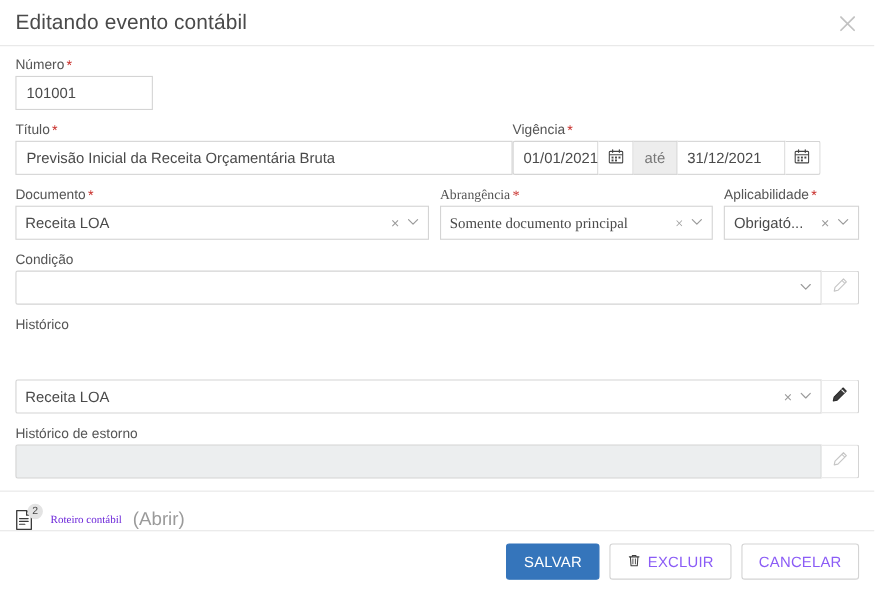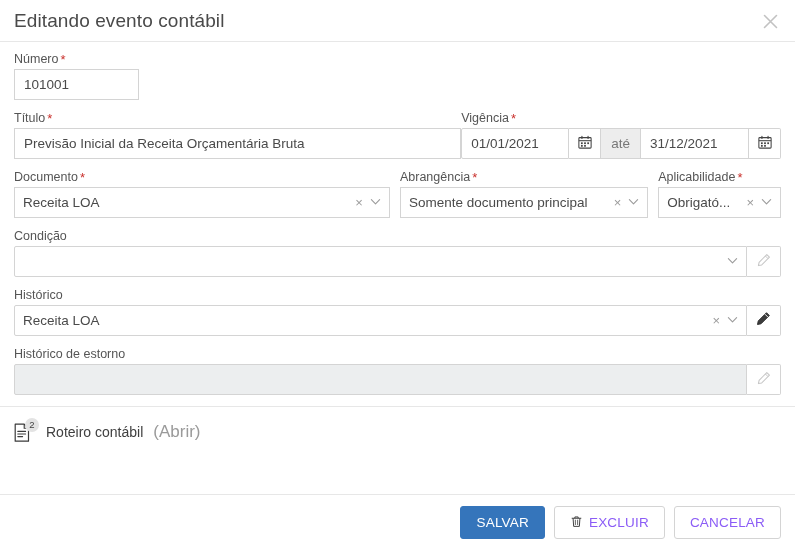--- a/index.html
+++ b/index.html
@@ -169,34 +169,35 @@
     right: -3px; top: -3px;
     background: #e3e3e3;
     color: #444;
     border-radius: 50%;
     width: 14px; height: 14px;
     font-size: 9.5px;
     display: flex; align-items: center; justify-content: center;
     line-height: 1;
   }
   .attach-label {
-    font-size: 14px;
-    color: #404040;
+    font-size: 10px;
+    color: #6d28d9;
+    font-family: Liberation Serif, serif;
   }
   .attach-link {
     font-size: 17px;
     color: #9a9a9a;
     cursor: pointer;
   }
 
   
   .dialog-footer {
     position: absolute;
     left: 0; right: 0;
-    bottom: 0;
+    bottom: 12px;
     height: 56px;
     border-top: 1px solid #e7e7e7;
     display: flex;
     align-items: center;
     justify-content: flex-end;
     gap: 9px;
     padding: 0 14px;
     background: #fff;
   }
   .btn {
@@ -260,41 +261,41 @@
         <div class="ctrl text-input">
           <span class="val">Previsão Inicial da Receita Orçamentária Bruta</span>
         </div>
       </div>
 
       <div class="form-group" style="">
         <label class="fld-label">
           <span>Vigência</span><span class="req">*</span>
         </label>
         <div class="daterange">
-          <div class="seg dt" style="width:108px;">
+          <div class="seg dt" style="width:78px;">
             <span>01/01/2021</span>
           </div>
           <div class="seg cal">
             <span>
               <svg width="14" height="14" viewBox="0 0 16 16" aria-hidden="true">
                 <rect x="1" y="3" width="14" height="12" rx="1" fill="none" stroke="#444" stroke-width="1.2"></rect>
                 <path d="M1 6.5 H15" stroke="#444" stroke-width="1.2"></path>
                 <path d="M4.5 1.4 V4 M11.5 1.4 V4" stroke="#444" stroke-width="1.3" stroke-linecap="round"></path>
                 <rect x="3.4" y="8.4" width="2" height="2" fill="#444"></rect>
                 <rect x="7" y="8.4" width="2" height="2" fill="#444"></rect>
                 <rect x="10.6" y="8.4" width="2" height="2" fill="#444"></rect>
                 <rect x="3.4" y="11.4" width="2" height="2" fill="#444"></rect>
                 <rect x="7" y="11.4" width="2" height="2" fill="#444"></rect>
               </svg>
             </span>
           </div>
           <div class="seg ate">
             <span>até</span>
           </div>
-          <div class="seg dt2" style="width:108px;">
+          <div class="seg dt2" style="width:98px;">
             <span>31/12/2021</span>
           </div>
           <div class="seg cal cal2">
             <span>
               <svg width="14" height="14" viewBox="0 0 16 16" aria-hidden="true">
                 <rect x="1" y="3" width="14" height="12" rx="1" fill="none" stroke="#444" stroke-width="1.2"></rect>
                 <path d="M1 6.5 H15" stroke="#444" stroke-width="1.2"></path>
                 <path d="M4.5 1.4 V4 M11.5 1.4 V4" stroke="#444" stroke-width="1.3" stroke-linecap="round"></path>
                 <rect x="3.4" y="8.4" width="2" height="2" fill="#444"></rect>
                 <rect x="7" y="8.4" width="2" height="2" fill="#444"></rect>
@@ -319,21 +320,21 @@
             <span class="x">×</span>
             <span class="caret">
               <svg width="11" height="11" viewBox="0 0 12 12" aria-hidden="true">
                   <path d="M1.5 4 L6 8.5 L10.5 4" fill="none" stroke="#9b9b9b" stroke-width="1.2" stroke-linecap="round" stroke-linejoin="round"></path>
                 </svg>
             </span>
           </span>
         </div>
       </div>
 
-      <div class="form-group" style="width:255px; margin-left:10px;">
+      <div class="form-group" style="width:255px; margin-left:10px;font-family:Liberation Serif, serif;">
         <label class="fld-label">
           <span>Abrangência</span><span class="req">*</span>
         </label>
         <div class="ctrl select">
           <span class="val">Somente documento principal</span>
           <span class="adorn">
             <span class="x">×</span>
             <span class="caret">
               <svg width="11" height="11" viewBox="0 0 12 12" aria-hidden="true">
                   <path d="M1.5 4 L6 8.5 L10.5 4" fill="none" stroke="#9b9b9b" stroke-width="1.2" stroke-linecap="round" stroke-linejoin="round"></path>
@@ -381,21 +382,21 @@
                 <path d="M11.2 1.8 L14.2 4.8 L5.4 13.6 L1.6 14.4 L2.4 10.6 Z" fill="none" stroke="#c6c6c6" stroke-width="1.2" stroke-linejoin="round"></path>
                 <path d="M9.6 3.4 L12.6 6.4" stroke="#c6c6c6" stroke-width="1.1"></path>
               </svg>
             </span>
           </div>
         </div>
       </div>
     </div>
 
     <div class="form-row">
-      <div class="form-group" style="width:767px;">
+      <div class="form-group" style="width:767px;gap:40px;">
         <label class="fld-label">Histórico</label>
         <div class="with-addon">
           <div class="ctrl select">
             <span class="val">Receita LOA</span>
             <span class="adorn">
               <span class="x">×</span>
               <span class="caret">
                 <svg width="11" height="11" viewBox="0 0 12 12" aria-hidden="true">
                     <path d="M1.5 4 L6 8.5 L10.5 4" fill="none" stroke="#9b9b9b" stroke-width="1.2" stroke-linecap="round" stroke-linejoin="round"></path>
                   </svg>

